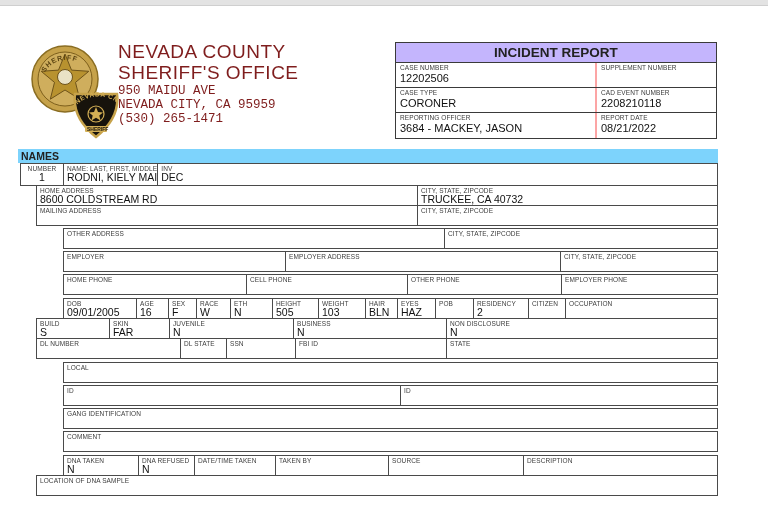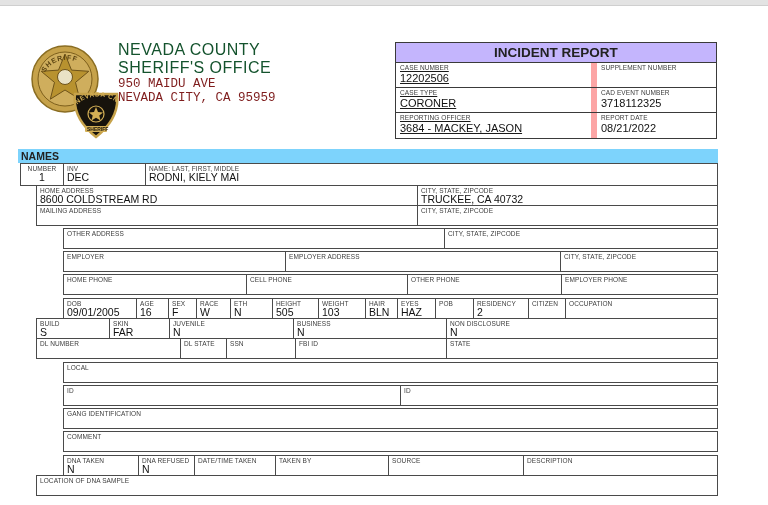--- a/index.html
+++ b/index.html
@@ -4,31 +4,31 @@
 <style>
   * { margin:0; padding:0; box-sizing:border-box; }
   html,body { width:768px; height:505px; background:#ffffff; overflow:hidden;
     font-family:"Liberation Sans","DejaVu Sans",sans-serif; color:#1a1a1a; }
   .topstrip { position:absolute; left:0; top:0; width:768px; height:6px;
     background:#e3e3e3; border-bottom:1px solid #cfcfcf; }
 
   
   .logo { position:absolute; left:26px; top:40px; }
   .agency { position:absolute; left:118px; top:41px; line-height:1.12; }
-  .agency .big { font-size:16px; letter-spacing:0.5px; color:#14532d; }
+  .agency .big { font-size:19px; letter-spacing:0.5px; color:#7f1d1d; }
   .agency .small { font-size:12.5px; color:#7f1d1d; margin-top:0;font-family:Liberation Mono, monospace; }
 
   .ir-box { position:absolute; left:395px; top:42px; width:322px; height:97px;
     border:1px solid #3a3a3a; background:#fff; }
   .ir-title { height:20px; background:#c4b5fd; border-bottom:1px solid #3a3a3a;
     text-align:center; font-size:13.5px; font-weight:bold; color:#222; line-height:20px; }
   .ir-row { display:flex; height:25px; border-bottom:1px solid #3a3a3a; }
   .ir-row:last-child { border-bottom:none; height:25px; }
   .ir-cell { padding:1px 0 0 4px; overflow:hidden; }
-  .ir-cell.left { width:201px; border-right:6px solid #fca5a5;text-decoration:underline; }
+  .ir-cell.left { width:201px; border-right:2px solid #fca5a5; }
   .ir-cell.right { flex:1; }
 
   .lbl { font-size:6.5px; color:#3c3c3c; letter-spacing:0.1px; white-space:nowrap; }
   .val { font-size:10.5px; color:#111; line-height:1.1; white-space:nowrap; }
   .ir-cell .val { font-size:11px; margin-top:1px; }
 
   
   .names-bar { position:absolute; left:18px; top:149px; width:700px; height:14px;
     background:#7dd3fc; font-size:10.5px; font-weight:bold; color:#222;
     line-height:14px; padding-left:3px; }
@@ -73,20 +73,21 @@
     <rect x="59" y="86" width="22" height="6" rx="1" fill="#d3af55"></rect>
     <text x="61" y="91" font-size="5" font-weight="bold" fill="#17130c">SHERIFF</text>
   </svg>
 </div>
 
 <div class="agency">
   <div class="big">NEVADA COUNTY</div>
   <div class="big">SHERIFF'S OFFICE</div>
   <div class="small">950 MAIDU AVE</div>
   <div class="small">NEVADA CITY, CA 95959</div>
+  <div class="small">(530) 265-1471</div>
 </div>
 
 <div class="ir-box">
   <div class="ir-title">INCIDENT REPORT</div>
   <div class="ir-row">
     <div class="ir-cell left">
       <div class="lbl">CASE NUMBER</div>
       <div class="val">12202506</div>
     </div>
     <div class="ir-cell right">
@@ -94,21 +95,21 @@
       <div class="val"></div>
     </div>
   </div>
   <div class="ir-row">
     <div class="ir-cell left">
       <div class="lbl">CASE TYPE</div>
       <div class="val">CORONER</div>
     </div>
     <div class="ir-cell right">
       <div class="lbl">CAD EVENT NUMBER</div>
-      <div class="val">3718112325</div>
+      <div class="val">2208210118</div>
     </div>
   </div>
   <div class="ir-row">
     <div class="ir-cell left">
       <div class="lbl">REPORTING OFFICER</div>
       <div class="val">3684 - MACKEY, JASON</div>
     </div>
     <div class="ir-cell right">
       <div class="lbl">REPORT DATE</div>
       <div class="val">08/21/2022</div>
@@ -118,27 +119,27 @@
 
 <div class="names-bar">NAMES</div>
 
 <div class="table">
 
   <div class="row first">
     <div class="cell center" style="width:43px">
       <div class="lbl">NUMBER</div>
       <div class="val">1</div>
     </div>
+    <div class="cell">
+      <div class="lbl">NAME: LAST, FIRST, MIDDLE</div>
+      <div class="val">RODNI, KIELY MAI</div>
+    </div>
     <div class="cell" style="width:82px">
       <div class="lbl">INV</div>
       <div class="val">DEC</div>
-    </div>
-    <div class="cell">
-      <div class="lbl">NAME: LAST, FIRST, MIDDLE</div>
-      <div class="val">RODNI, KIELY MAI</div>
     </div>
   </div>
 
   <div class="row sub attach">
     <div class="cell" style="width:381px">
       <div class="lbl">HOME ADDRESS</div>
       <div class="val">8600 COLDSTREAM RD</div>
     </div>
     <div class="cell">
       <div class="lbl">CITY, STATE, ZIPCODE</div>

